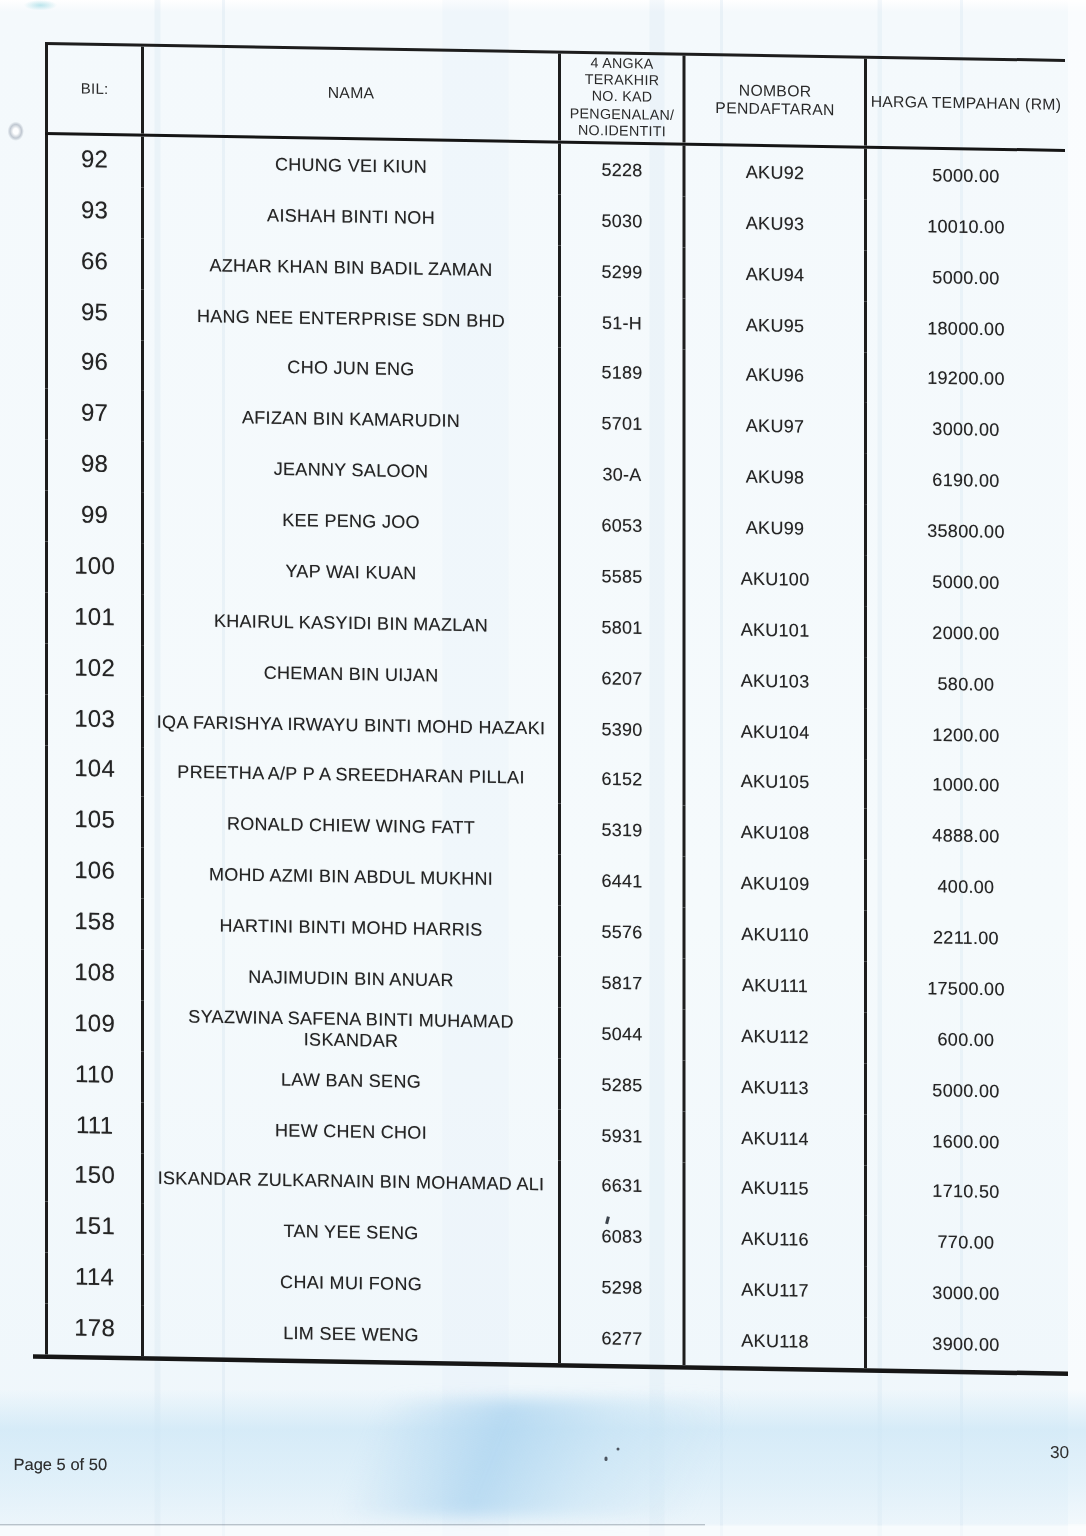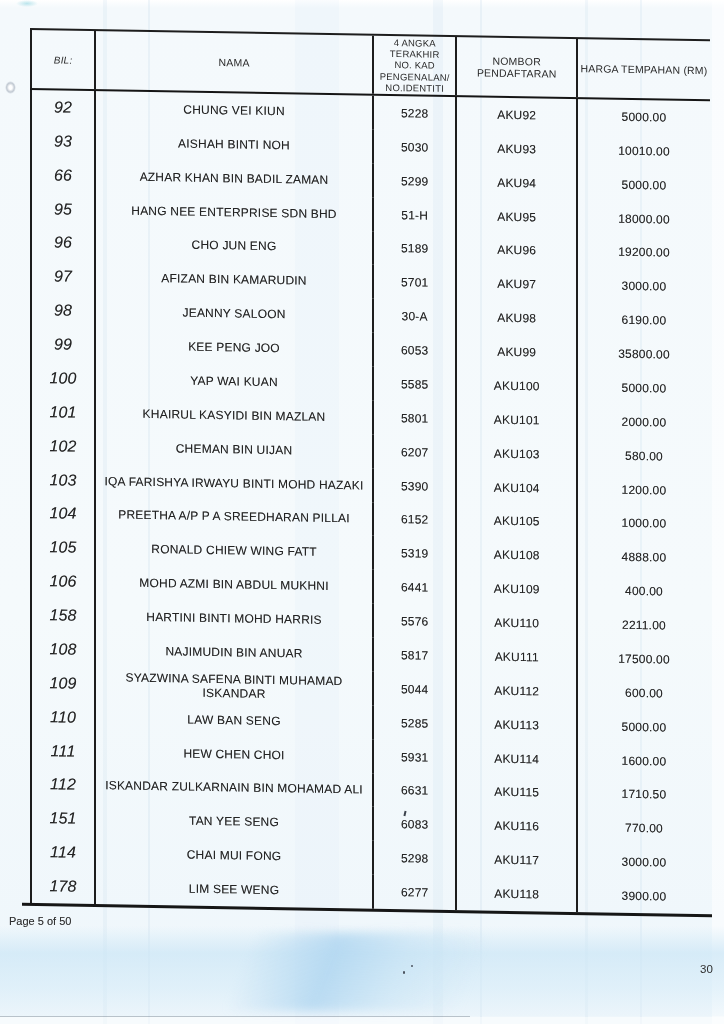--- a/index.html
+++ b/index.html
@@ -72,36 +72,36 @@
   .thead {
     display:flex; height:62px;
     border-top:2px solid #1d1d1d;
     border-bottom:2px solid #151515;
   }
   .row { display:flex; height:33.88px; }
   .cell {
     display:flex; align-items:center; justify-content:center;
     text-align:center;
   }
-  .c-bil   { width:68px;  border-left:2px solid #1d1d1d; border-right:2px solid #1d1d1d;font-style:italic; }
+  .c-bil   { width:68px;  border-left:2px solid #1d1d1d; border-right:2px solid #1d1d1d; }
   .c-nama  { width:286px; border-right:2px solid #1d1d1d; }
   .c-kad   { width:86px;  border-right:2px solid #1d1d1d; }
   .c-daftar{ width:124px; border-right:2px solid #1d1d1d; }
   .c-harga { width:136px; }
   .thead .cell { font-size:10.5px; letter-spacing:.2px; color:#2a2a2a; }
   .thead .c-bil { font-size:10px; }
   .thead .c-kad { font-size:9.5px; line-height:1.18; white-space:pre-line; }
   .tbody .cell { font-size:12px; color:#242424; text-shadow:0 0 .5px rgba(45,45,45,.45); letter-spacing:.2px; }
   .tbody .c-bil { font-size:16px; }
   .tbl-bottom {
     position:relative; left:-8px; width:690px; height:3px; background:#161616;
   }
   
   .page-footer {
-    position:absolute; left:9px; top:915px;
+    position:absolute; left:9px; top:971px;
     font-size:11px; color:#2e2e2e; text-shadow:0 0 .4px rgba(45,45,45,.4);
   }
   .page-num-right {
     position:absolute; left:700px; top:963px; width:13px; height:16px;
     overflow:hidden; font-size:11.5px; color:#2e2e2e;
   }
 </style>
 </head>
 <body>
 
@@ -290,21 +290,21 @@
 
       <div class="row">
         <div class="cell c-bil">111</div>
         <div class="cell c-nama">HEW CHEN CHOI</div>
         <div class="cell c-kad">5931</div>
         <div class="cell c-daftar">AKU114</div>
         <div class="cell c-harga">1600.00</div>
       </div>
 
       <div class="row">
-        <div class="cell c-bil">112</div>
+        <div class="cell c-bil">150</div>
         <div class="cell c-nama">ISKANDAR ZULKARNAIN BIN MOHAMAD ALI</div>
         <div class="cell c-kad">6631</div>
         <div class="cell c-daftar">AKU115</div>
         <div class="cell c-harga">1710.50</div>
       </div>
 
       <div class="row">
         <div class="cell c-bil">151</div>
         <div class="cell c-nama">TAN YEE SENG</div>
         <div class="cell c-kad">6083</div>

